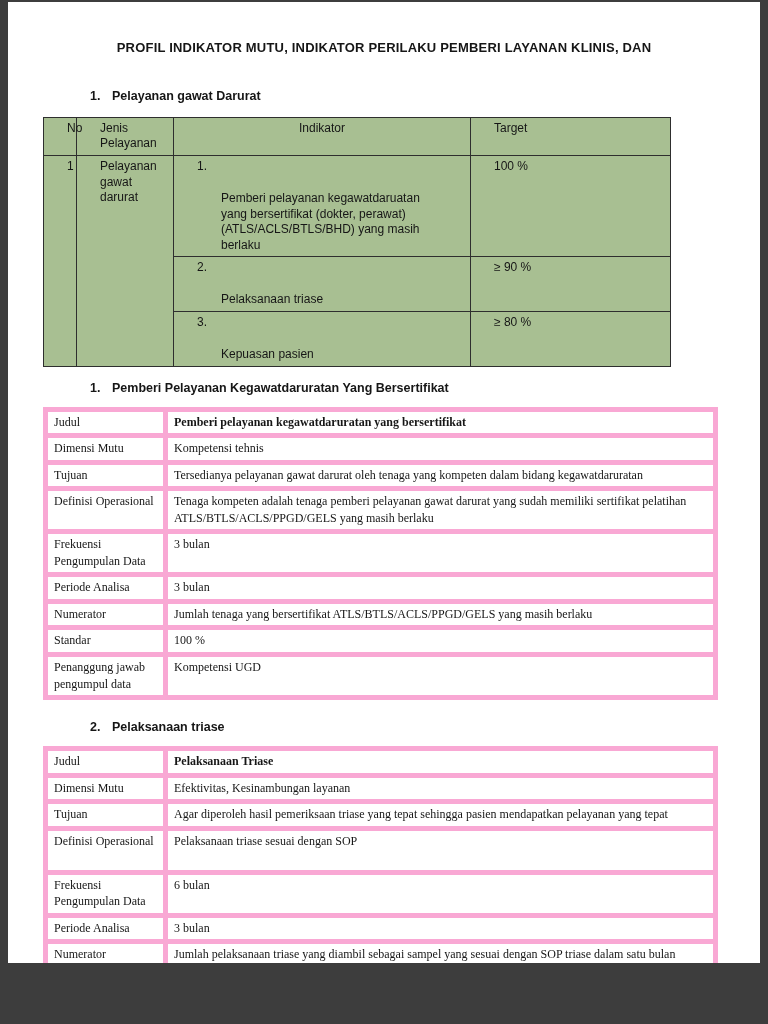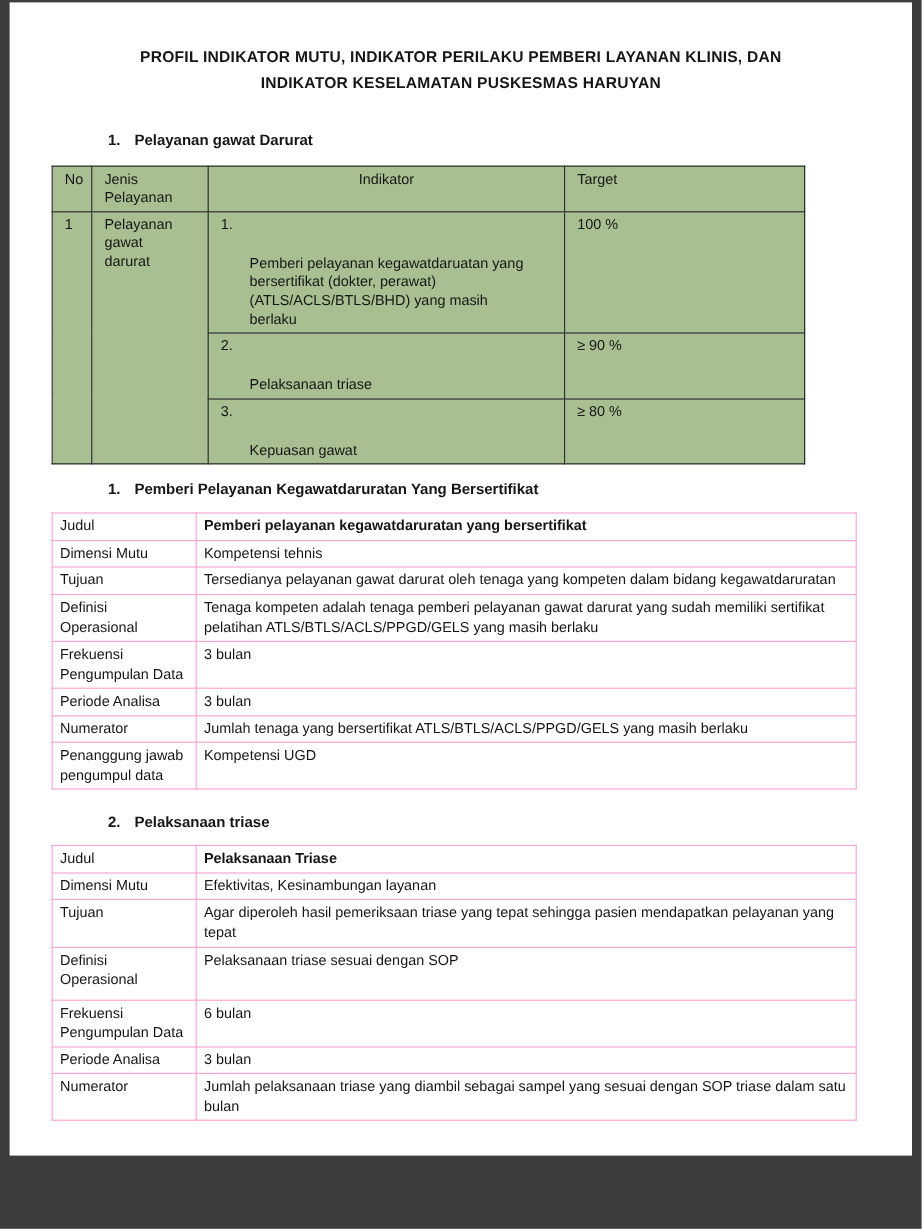--- a/index.html
+++ b/index.html
@@ -47,58 +47,58 @@
   
   .green-table {
     margin: 14px 0 0 35px;
     width: 627px;
     font-size: 12px;
   }
   .green-table th, .green-table td {
     background: var(--table-green, #a8bf92);
     border: 1px solid #2e2e2e;
     vertical-align: top;
-    padding: 3px 10px;
+    padding: 3px 23px;
     font-weight: normal;
     text-align: left;
     line-height: 1.3;
   }
   .green-table th.center { text-align: center; }
   .narrow { display: inline-block; max-width: 62px; }
   .li { display: flex; }
   .li-num { width: 24px; flex: none; }
   .li-text { max-width: 234px; margin-top: 32px; }
   .row-mid td { height: 30px; }
   .row-last td { height: 36px; }
 
   
   .detail-table {
     margin: 12px 0 0 35px;
     width: 670px;
     font-size: 12px;
   }
   .detail-table td {
-    border: 1px solid #f9a8d4;
+    border: 5px solid #f9a8d4;
     vertical-align: top;
     padding: 2px 6px 3px 6px;
     line-height: 1.38;
+    font-family: Liberation Serif, serif;
   }
   .detail-table td.label { width: 120px; }
   .detail-table td.value { width: 550px; }
   .judul-value { font-weight: bold; padding-left: 14px; }
   .row-def-b td { height: 44px; }
 </style>
 </head>
 <body>
 
 <div class="page">
 
   <div class="doc-title">
     <div>PROFIL INDIKATOR MUTU, INDIKATOR PERILAKU PEMBERI LAYANAN KLINIS, DAN</div>
-    <div>INDIKATOR KESELAMATAN PUSKESMAS HARUYAN</div>
   </div>
 
   <div class="num-heading section1-heading">
     <span class="num">1.</span>
     <span>Pelayanan gawat Darurat</span>
   </div>
 
   <table class="green-table">
     <colgroup>
       <col style="width:33px">
@@ -132,21 +132,21 @@
           <span class="li-num">2.</span>
           <span class="li-text">Pelaksanaan triase</span>
         </div>
       </td>
       <td>≥  90 %</td>
     </tr>
     <tr class="row-last">
       <td>
         <div class="li">
           <span class="li-num">3.</span>
-          <span class="li-text">Kepuasan gawat</span>
+          <span class="li-text">Kepuasan pasien</span>
         </div>
       </td>
       <td>≥  80 %</td>
     </tr>
   </tbody>
     </table>
 
 
   <div class="num-heading sub1-heading">
     <span class="num">1.</span>
@@ -177,20 +177,24 @@
     </tr>
     <tr>
       <td class="label">Periode Analisa</td>
       <td class="value">3 bulan</td>
     </tr>
     <tr>
       <td class="label">Numerator</td>
       <td class="value">Jumlah tenaga yang bersertifikat ATLS/BTLS/ACLS/PPGD/GELS yang masih berlaku</td>
     </tr>
     <tr>
+      <td class="label">Standar</td>
+      <td class="value">100 %</td>
+    </tr>
+    <tr>
       <td class="label">Penanggung jawab pengumpul data</td>
       <td class="value">Kompetensi UGD</td>
     </tr>
   </tbody>
     </table>
 
   <div class="num-heading sub2-heading">
     <span class="num">2.</span>
     <span>Pelaksanaan triase</span>
   </div>

